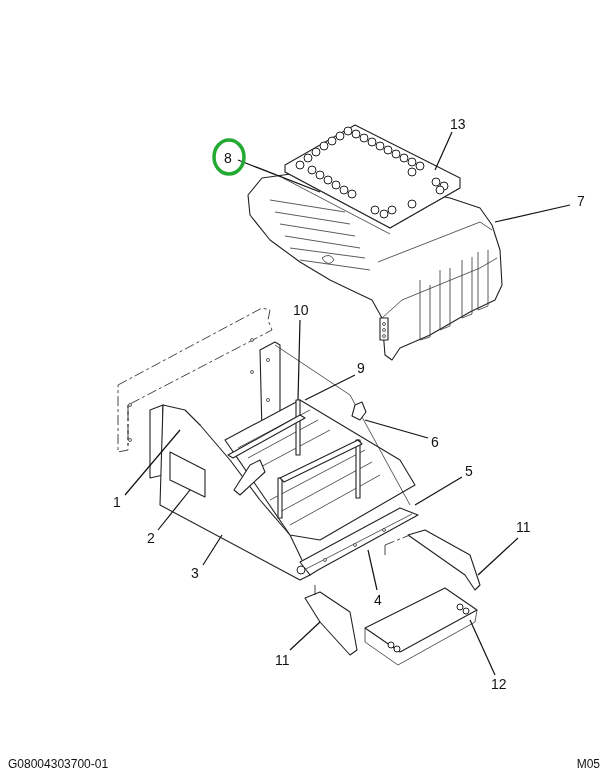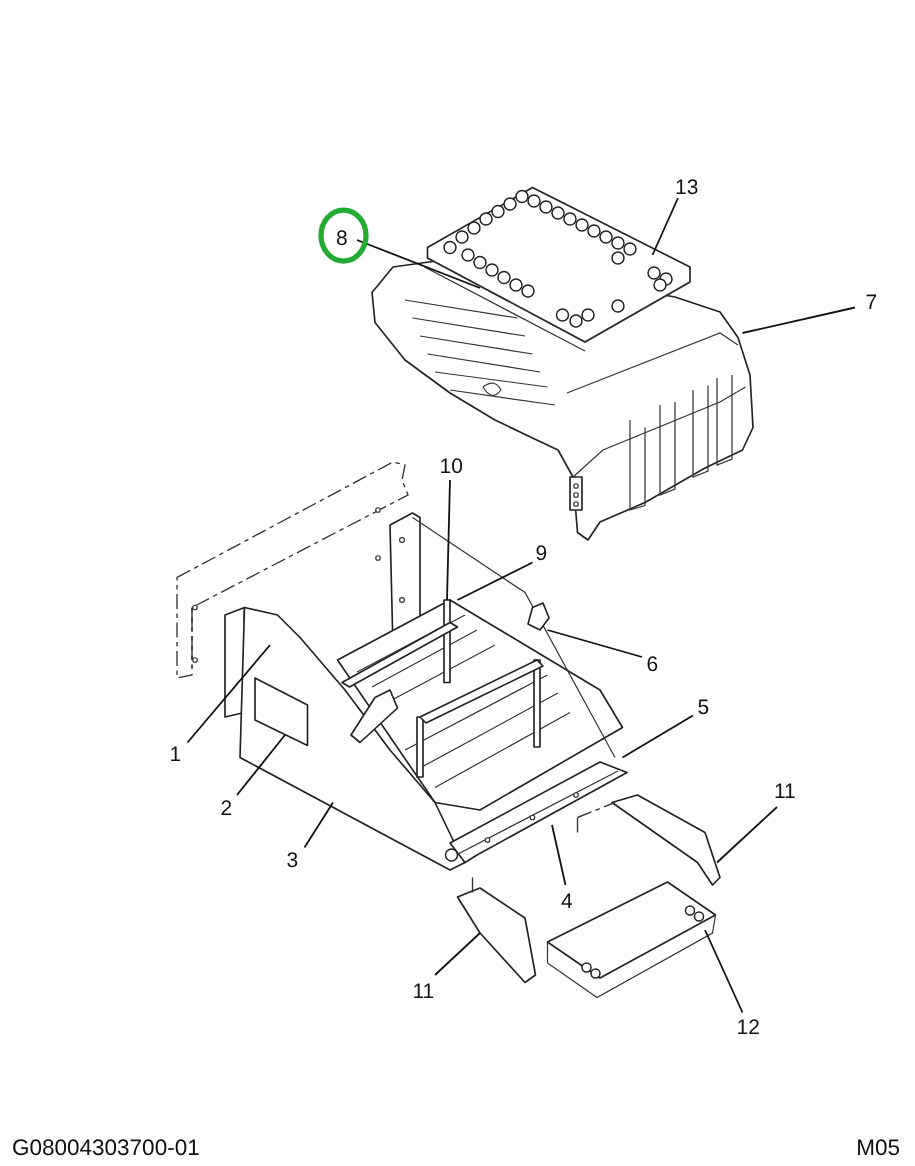--- a/index.html
+++ b/index.html
@@ -1,19 +1,19 @@
 <!DOCTYPE html>
 <html><head>
 <meta charset="utf-8">
 <style>
   html, body { margin: 0; padding: 0; background: #ffffff; }
   body { width: 610px; height: 777px; position: relative; overflow: hidden; font-family: "Liberation Sans", sans-serif; }
   #diagram { position: absolute; left: 0; top: 0; width: 610px; height: 777px; }
   .callout-label { font-family: "Liberation Sans", sans-serif; font-size: 14px; fill: #111; }
-  .footer-text { position: absolute; font-family: "Liberation Sans", sans-serif; font-size: 15px; color: #111; }
+  .footer-text { position: absolute; font-family: "Liberation Sans", sans-serif; font-size: 12px; color: #111; }
   #footer-left { left: 8px; top: 757px; }
   #footer-right { right: 10px; top: 757px; text-align: right; }
   .part { fill: #fff; stroke: #222; stroke-width: 1.1; stroke-linejoin: round; }
   .thin { fill: none; stroke: #333; stroke-width: 0.8; }
   .dash { fill: none; stroke: #333; stroke-width: 0.9; stroke-dasharray: 10 3 3 3; }
   .leader { stroke: #111; stroke-width: 1.2; fill: none; }
   .hole { fill: #fff; stroke: #333; stroke-width: 0.8; }
   .nut { fill: #fff; stroke: #222; stroke-width: 1; }
 </style>
 </head>

